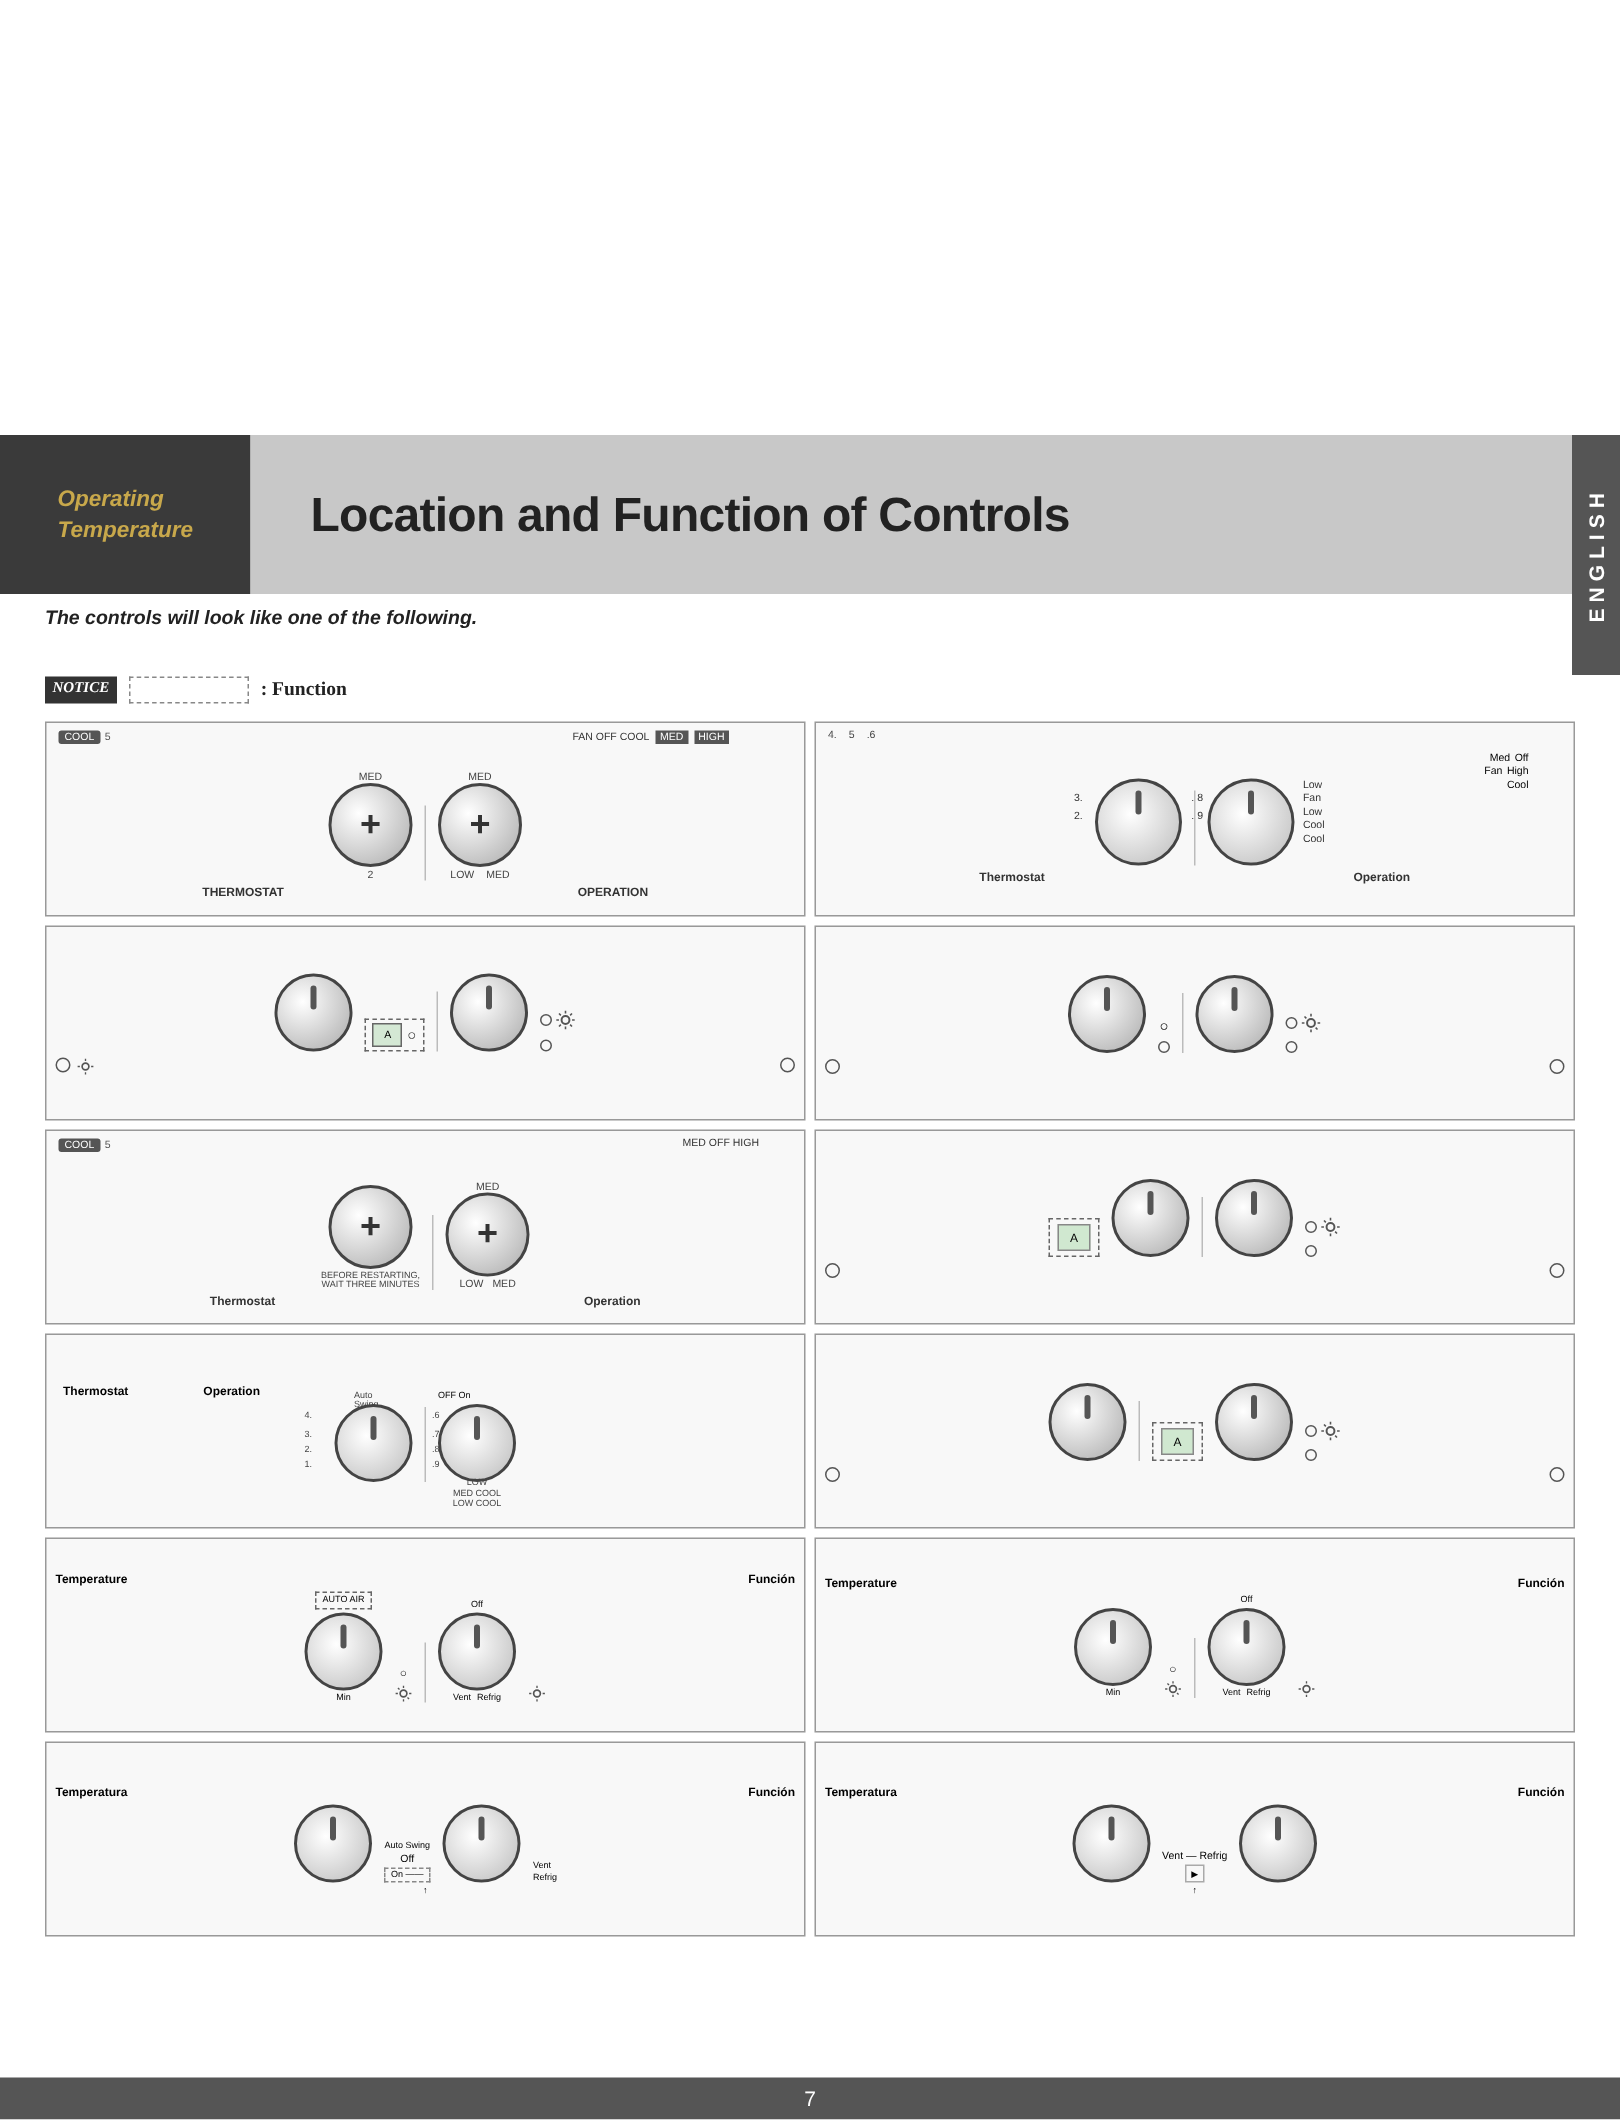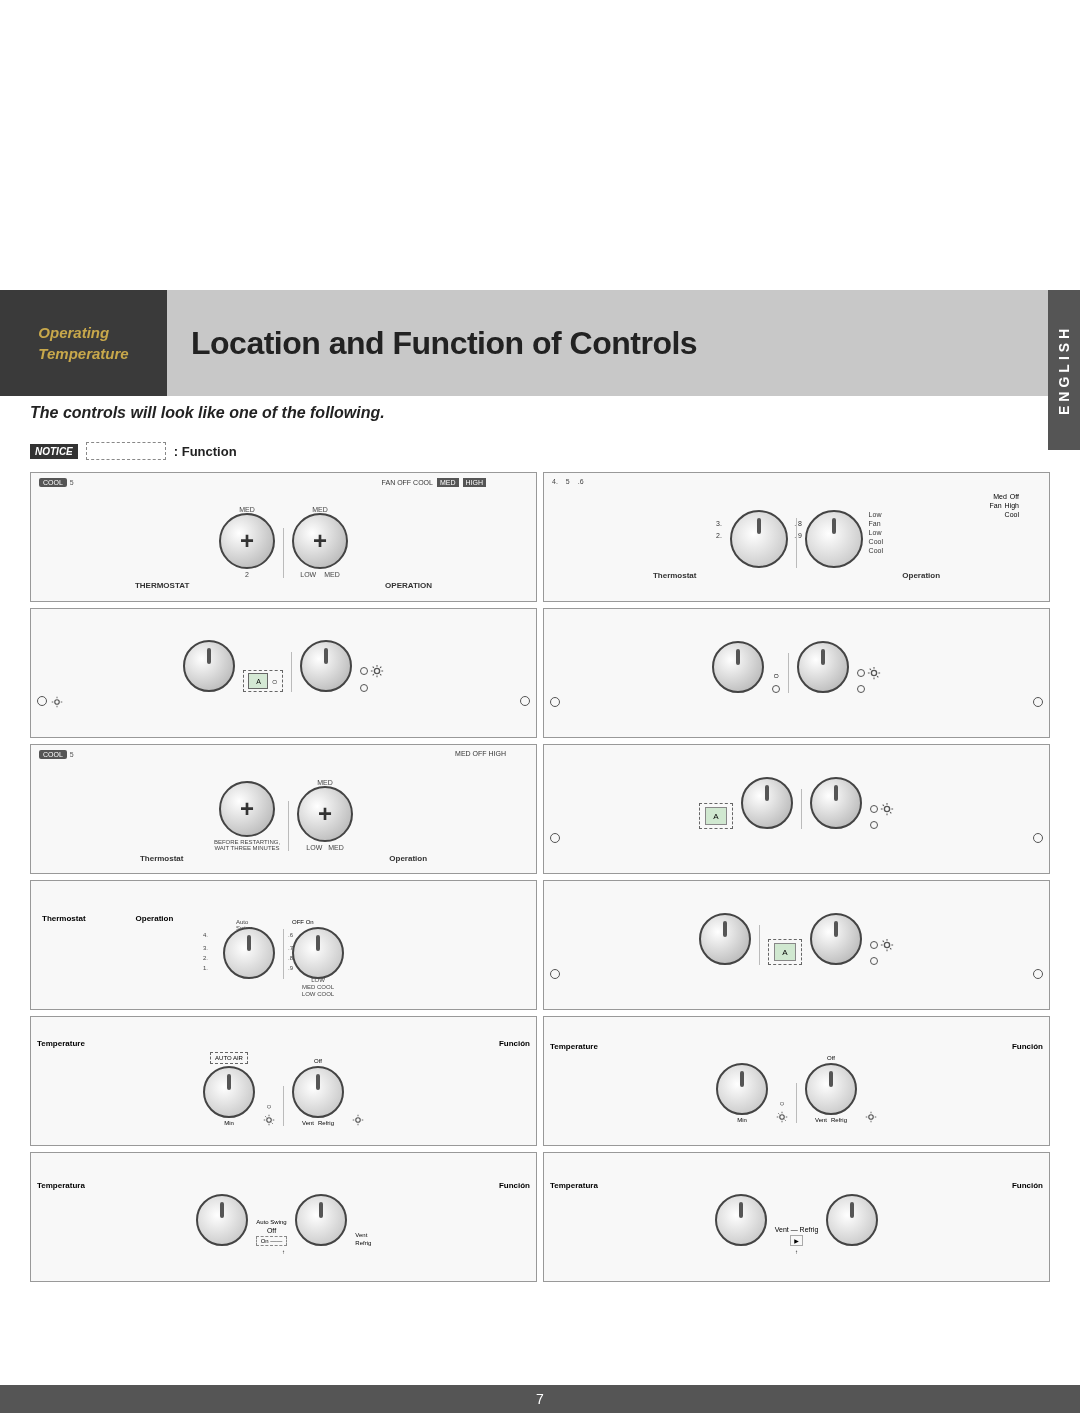--- a/index.html
+++ b/index.html
@@ -47,21 +47,21 @@
       font-size: 15px;
       line-height: 1.4;
       text-align: left;
     }
 
     .header-right {
       flex: 1;
       background: #c8c8c8;
       display: flex;
       align-items: center;
-      padding-left: 24px;
+      padding-left: 40px;
     }
 
     .header-right-text {
       font-size: 32px;
       font-weight: bold;
       color: #222;
       letter-spacing: -0.5px;
     }
 
     
@@ -78,23 +78,23 @@
     .controls-bar-text {
       color: #fff;
       font-size: 17px;
       font-weight: bold;
       font-style: italic;
     }
 
     
     .notice-row {
       display: flex;
-      align-items: center;
       padding: 10px 0 6px 0;
       gap: 8px;
+      font-family: Liberation Serif, serif;
     }
 
     .notice-badge {
       background: #333;
       color: #fff;
       font-size: 10px;
       font-weight: bold;
       padding: 2px 5px;
       font-style: italic;
     }
@@ -105,25 +105,25 @@
       height: 18px;
     }
 
     .notice-optional {
       font-size: 13px;
       font-weight: bold;
       color: #222;
     }
 
     .notice-description {
-      font-size: 16px;
+      font-size: 13px;
       font-weight: bold;
       font-style: italic;
       color: #222;
-      margin-bottom: 8px;
+      margin-bottom: 20px;
     }
 
     
     .main-content {
       flex: 1;
       padding: 0 30px 20px 30px;
       display: flex;
       flex-direction: column;
     }
 

